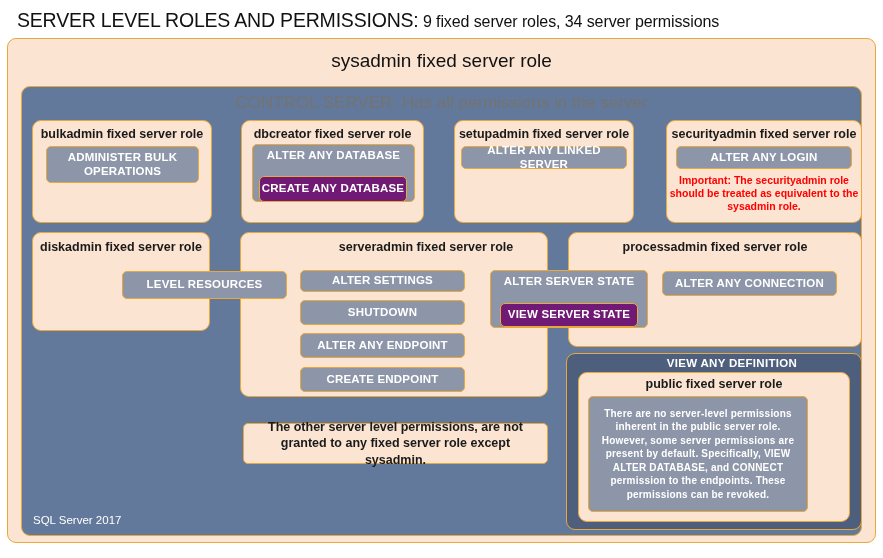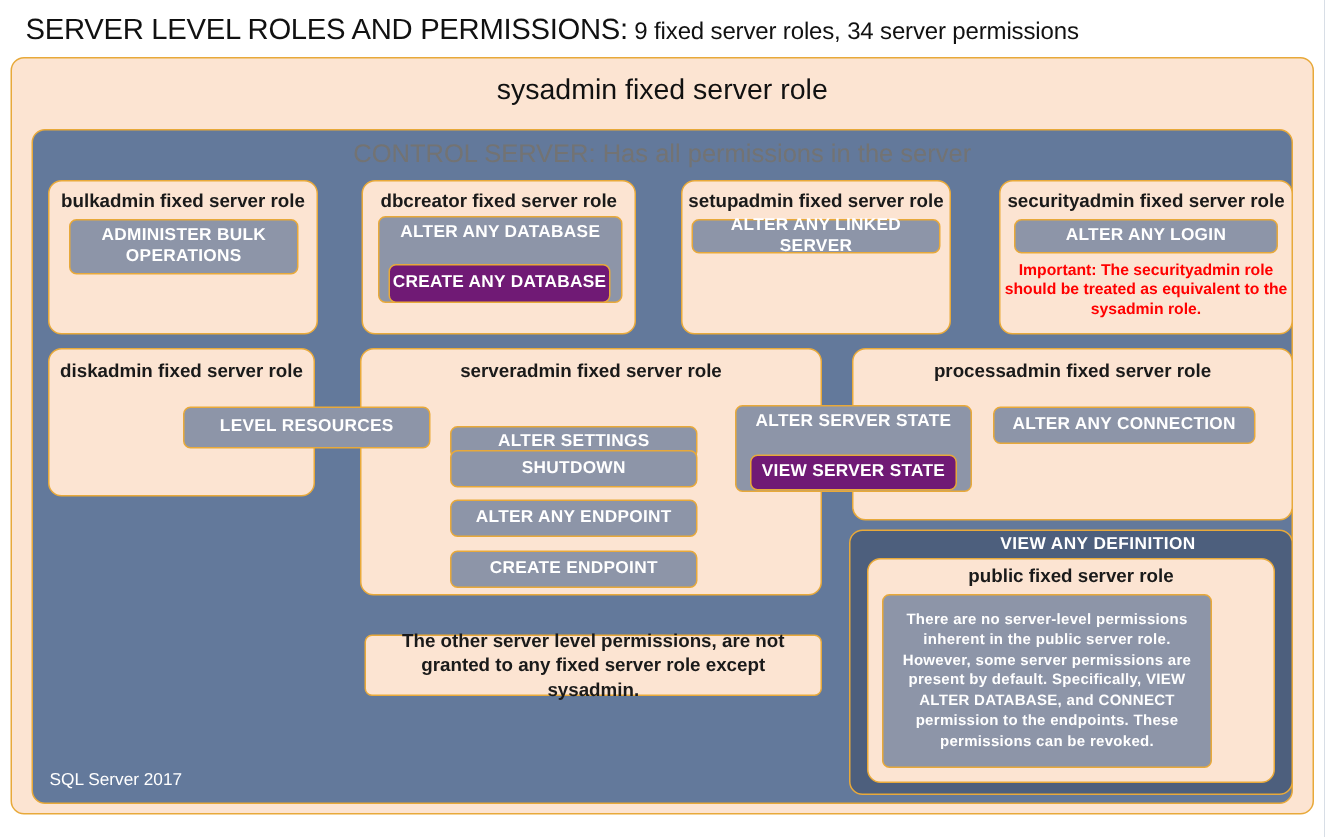--- a/index.html
+++ b/index.html
@@ -174,28 +174,28 @@
 
 <div class="panel" id="role-securityadmin"></div>
 <div class="role-title" style="left:666px; top:127px; width:196px;">securityadmin fixed server role</div>
 <div class="perm" style="left:676px; top:146px; width:176px; height:23px;">ALTER ANY LOGIN</div>
 <div class="warn" style="left:668px; top:174px; width:192px;">Important:  The securityadmin role should  be treated as equivalent to the sysadmin role.</div>
 
 <div class="panel" id="role-diskadmin"></div>
 <div class="role-title" style="left:32px; top:240px; width:178px;">diskadmin fixed server role</div>
 
 <div class="panel" id="role-serveradmin"></div>
-<div class="role-title" style="left:240px; top:240px; width:308px;">serveradmin fixed server role</div>
+<div class="role-title" style="left:240px; top:240px; width:308px;padding-left:32px;">serveradmin fixed server role</div>
 
 <div class="panel" id="role-processadmin"></div>
 <div class="role-title" style="left:568px; top:240px; width:294px;">processadmin fixed server role</div>
 
 <div class="perm" style="left:122px; top:271px; width:165px; height:28px;">LEVEL RESOURCES</div>
 
-<div class="perm" style="left:300px; top:284px; width:165px; height:22px;">ALTER SETTINGS</div>
+<div class="perm" style="left:300px; top:270px; width:165px; height:22px;">ALTER SETTINGS</div>
 <div class="perm" style="left:300px; top:300px; width:165px; height:25px;">SHUTDOWN</div>
 <div class="perm" style="left:300px; top:333px; width:165px; height:25px;">ALTER ANY ENDPOINT</div>
 <div class="perm" style="left:300px; top:367px; width:165px; height:25px;">CREATE  ENDPOINT</div>
 
 <div class="perm" style="left:490px; top:270px; width:158px; height:58px; align-items:flex-start; padding-top:4px;">
   <span>ALTER SERVER  STATE</span>
 </div>
 <div class="perm dark" style="left:500px; top:303px; width:138px; height:24px;">VIEW SERVER  STATE</div>
 
 <div class="perm" style="left:662px; top:271px; width:175px; height:25px;">ALTER ANY CONNECTION</div>

